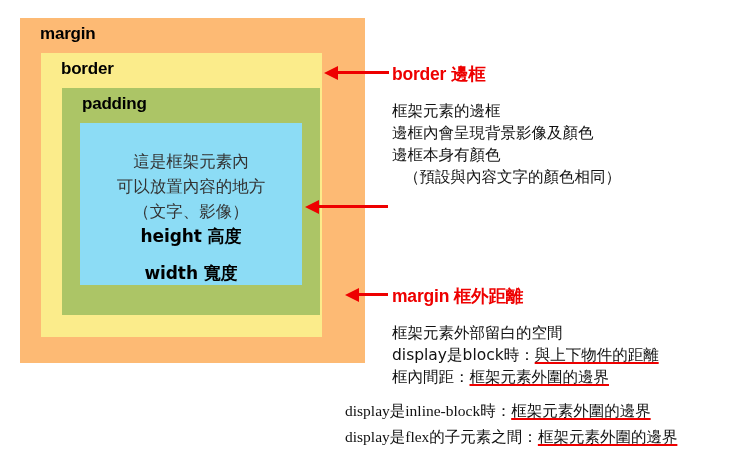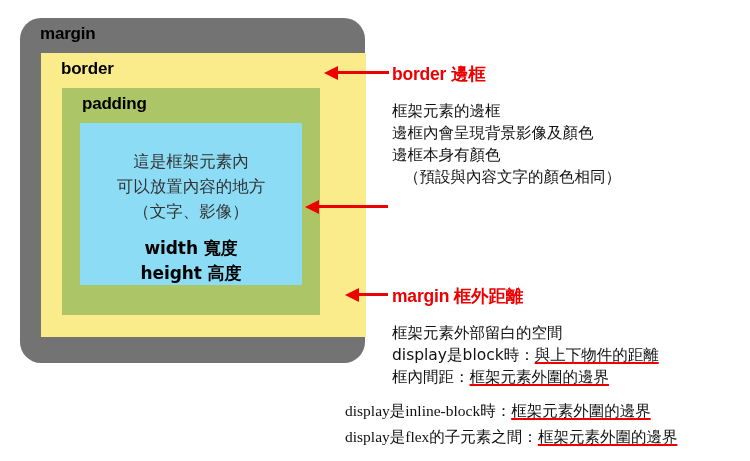--- a/index.html
+++ b/index.html
@@ -22,29 +22,28 @@
     height: 461px;
   }
 
   
   .box-margin {
     position: absolute;
     left: 20px;
     top: 18px;
     width: 345px;
     height: 345px;
-    background: #737373;
-    box-sizing: border-box;
-    border-radius: 21px;
+    background: #fdba74;
+    box-sizing: border-box;
   }
   .box-border {
     position: absolute;
     left: 21px;
     top: 35px;
-    width: 325px;
+    width: 281px;
     height: 284px;
     background: #fbec8b;
     box-sizing: border-box;
   }
   .box-padding {
     position: absolute;
     left: 21px;
     top: 35px;
     width: 258px;
     height: 227px;
@@ -172,22 +171,22 @@
       <span class="box-label label-border">border</span>
 
       <div class="box-padding">
         <span class="box-label label-padding">padding</span>
 
         <div class="box-content">
           <div class="content-text">
             <span>這是框架元素內</span><br>
             <span>可以放置內容的地方</span><br>
             <span>（文字、影像）</span>
+            <span class="dim" style="margin-top:0">height 高度</span>
             <span class="dim">width 寬度</span>
-            <span class="dim" style="margin-top:0">height 高度</span>
           </div>
         </div>
       </div>
     </div>
   </div>
 
   <div class="arrow arrow-border"></div>
   <div class="arrow arrow-padding"></div>
   <div class="arrow arrow-margin"></div>
 

